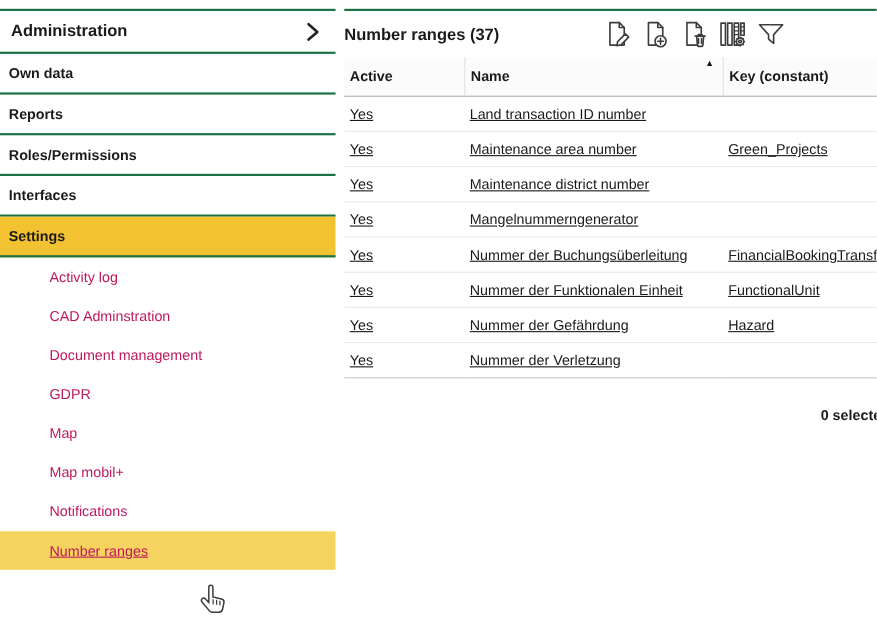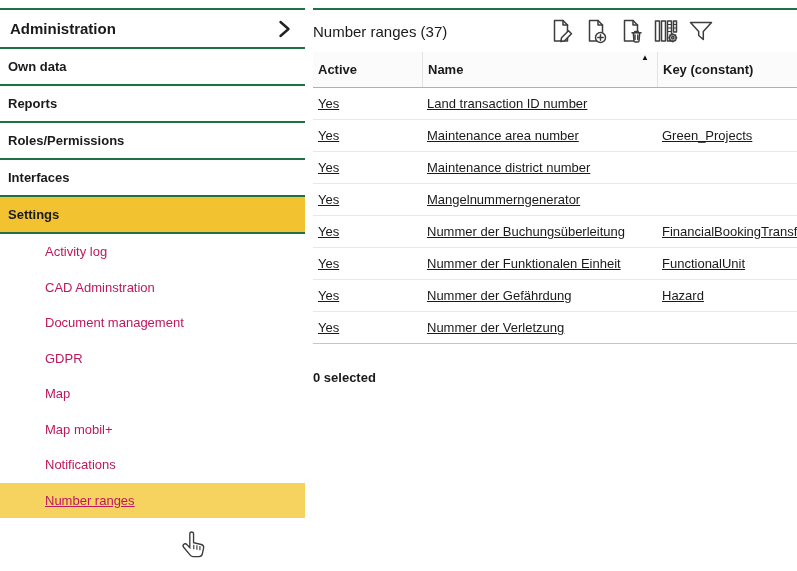--- a/index.html
+++ b/index.html
@@ -8,21 +8,21 @@
     --gold-light:#f6d35f;
     --ink:#1a1a1a;
     --icon:#3d3d3d;
   }
   html,body{margin:0;padding:0;background:#fff;}
   body{
     width:797px;height:571px;overflow:hidden;
     font-family:"Liberation Sans","DejaVu Sans",sans-serif;
     color:var(--ink);
   }
-  .app{position:relative;display:flex;width:797px;height:418px;}
+  .app{position:relative;display:flex;width:797px;height:418px;text-align:right;}
 
   
   .sidebar{
     flex:0 0 305px;width:305px;margin-top:8px;
     border-top:2px solid var(--green);
     box-sizing:border-box;
   }
   .sb-header{
     height:37px;display:flex;align-items:center;
     padding:0 14px 0 10px;
@@ -44,21 +44,21 @@
   }
   .sb-subitem.highlighted{background:var(--gold-light);text-decoration:underline;}
 
   
   .panel{
     flex:1;margin-left:8px;margin-top:8px;
     border-top:2px solid var(--green);
     box-sizing:border-box;display:flex;flex-direction:column;
   }
   .panel-header{height:42px;display:flex;align-items:center;}
-  .panel-title{margin:0;font-size:15px;font-weight:normal;}
+  .panel-title{margin:0;font-size:15px;font-weight:bold;}
   .toolbar{margin-left:auto;margin-right:95px;display:flex;gap:9px;align-items:center;}
   .tool-btn{
     width:26px;height:26px;padding:0;border:none;background:transparent;
     display:flex;align-items:center;justify-content:center;cursor:pointer;
   }
   .tool-btn svg{stroke:var(--icon);fill:none;stroke-width:1.5;stroke-linejoin:round;stroke-linecap:round;}
 
   
   .thead,.tr{display:grid;grid-template-columns:109px 235px 1fr;}
   .thead{

